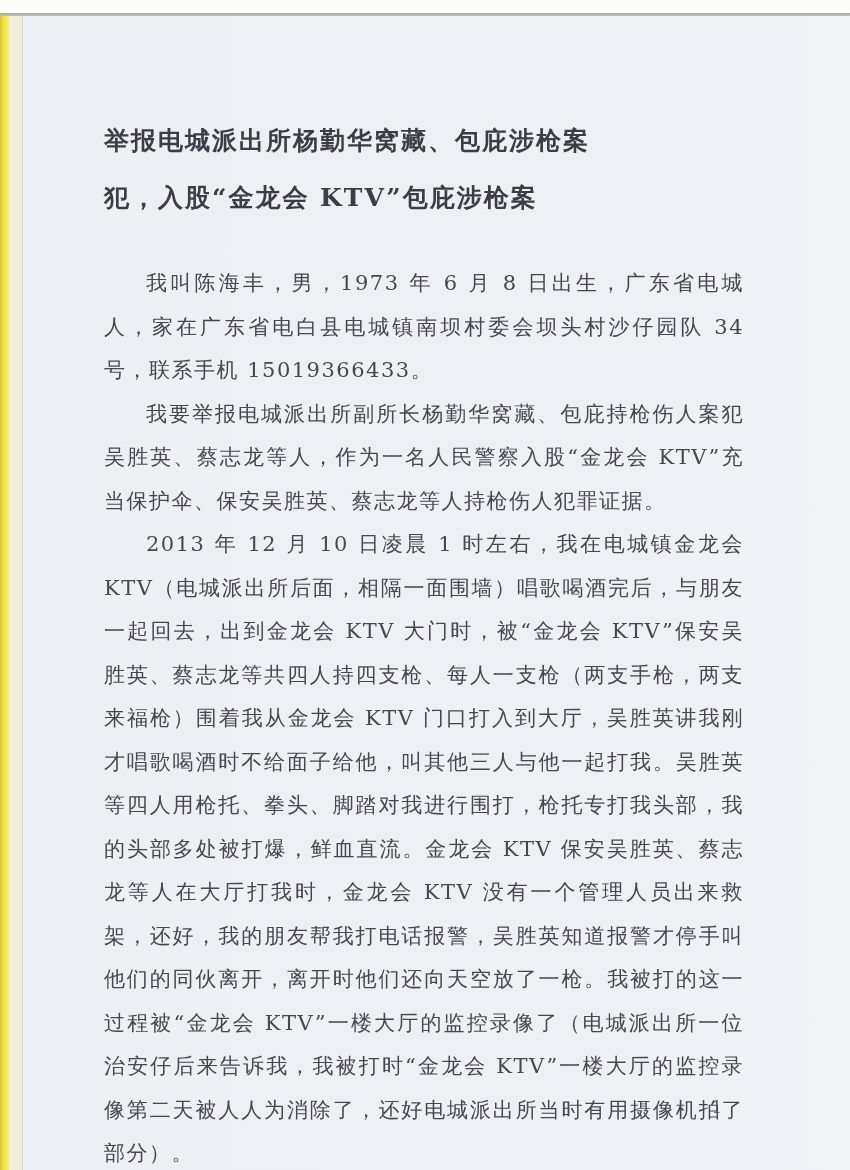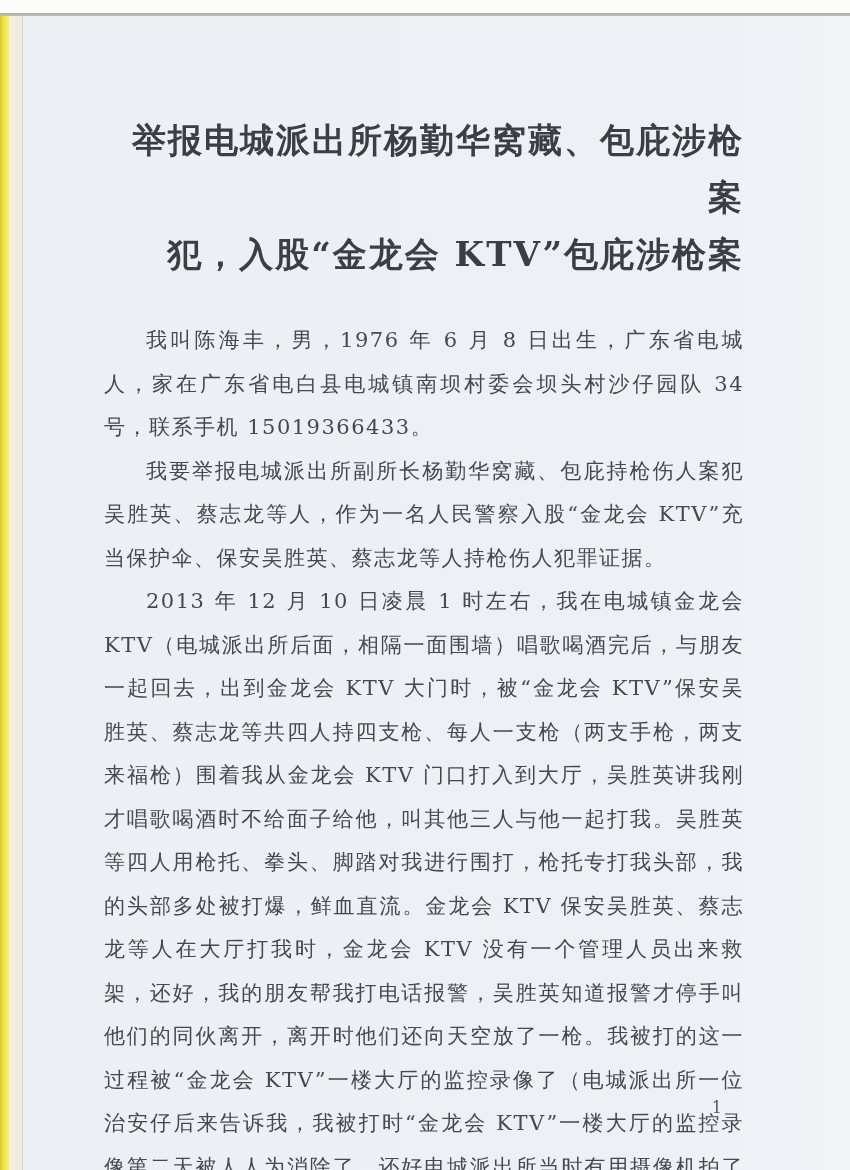--- a/index.html
+++ b/index.html
@@ -57,22 +57,22 @@
     background: linear-gradient(to right, #edeff5 0%, #eef0f6 80%, #f3f4f8 100%);
     border-left: 1px solid #d9d6ca;
     box-sizing: border-box;
     padding: 96px 88px 0 81px;
     z-index: 1;
   }
   .title {
     margin: 0 0 36px 0;
     padding: 0;
     width: 640px;
-    text-align: right;
-    font-size: 34px;
+    text-align: left;
+    font-size: 25px;
     font-weight: 700;
     line-height: 57px;
     letter-spacing: 2px;
     color: #3d3d46;
   }
   .title-line {
     display: block;
   }
   .doc-body {
     width: 640px;
@@ -104,20 +104,20 @@
   <div class="edge-yellow"></div>
   <div class="edge-beige"></div>
 
   <div class="paper">
     <h1 class="title">
       <span class="title-line">举报电城派出所杨勤华窝藏、包庇涉枪案</span>
       <span class="title-line">犯，入股“金龙会 KTV”包庇涉枪案</span>
     </h1>
 
     <div class="doc-body">
-      <p>我叫陈海丰，男，1976 年 6 月 8 日出生，广东省电城人，家在广东省电白县电城镇南坝村委会坝头村沙仔园队 34 号，联系手机 15019366433。</p>
+      <p>我叫陈海丰，男，1973 年 6 月 8 日出生，广东省电城人，家在广东省电白县电城镇南坝村委会坝头村沙仔园队 34 号，联系手机 15019366433。</p>
       <p>我要举报电城派出所副所长杨勤华窝藏、包庇持枪伤人案犯吴胜英、蔡志龙等人，作为一名人民警察入股“金龙会 KTV”充当保护伞、保安吴胜英、蔡志龙等人持枪伤人犯罪证据。</p>
       <p>2013 年 12 月 10 日凌晨 1 时左右，我在电城镇金龙会 KTV（电城派出所后面，相隔一面围墙）唱歌喝酒完后，与朋友一起回去，出到金龙会 KTV 大门时，被“金龙会 KTV”保安吴胜英、蔡志龙等共四人持四支枪、每人一支枪（两支手枪，两支来福枪）围着我从金龙会 KTV 门口打入到大厅，吴胜英讲我刚才唱歌喝酒时不给面子给他，叫其他三人与他一起打我。吴胜英等四人用枪托、拳头、脚踏对我进行围打，枪托专打我头部，我的头部多处被打爆，鲜血直流。金龙会 KTV 保安吴胜英、蔡志龙等人在大厅打我时，金龙会 KTV 没有一个管理人员出来救架，还好，我的朋友帮我打电话报警，吴胜英知道报警才停手叫他们的同伙离开，离开时他们还向天空放了一枪。我被打的这一过程被“金龙会 KTV”一楼大厅的监控录像了（电城派出所一位治安仔后来告诉我，我被打时“金龙会 KTV”一楼大厅的监控录像第二天被人人为消除了，还好电城派出所当时有用摄像机拍了部分）。</p>
     </div>
 
     <div class="page-number">1</div>
   </div>
 </div>
 
 </body></html>

